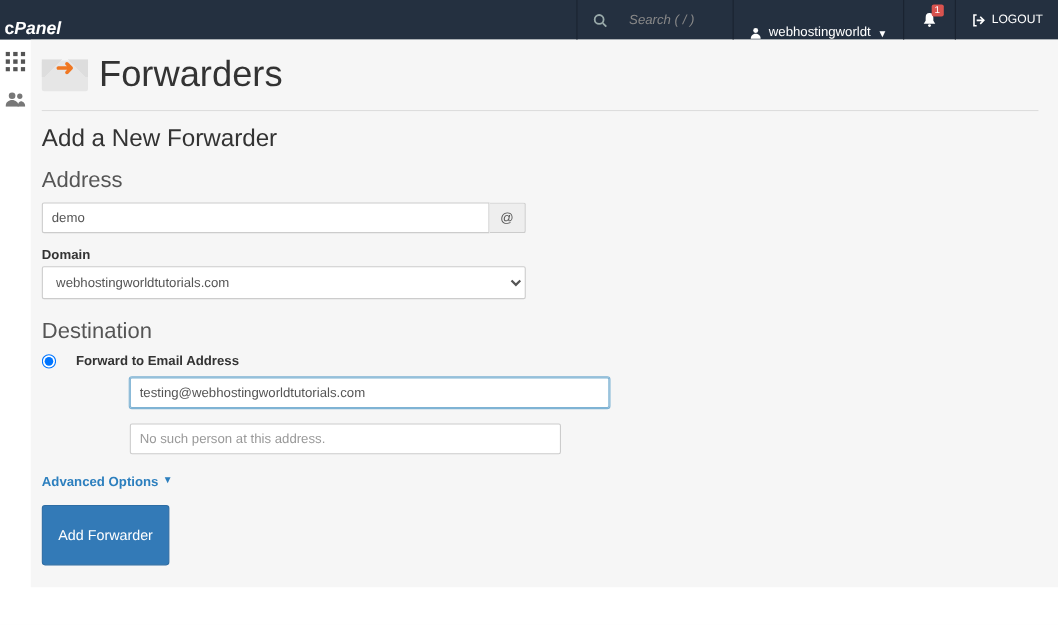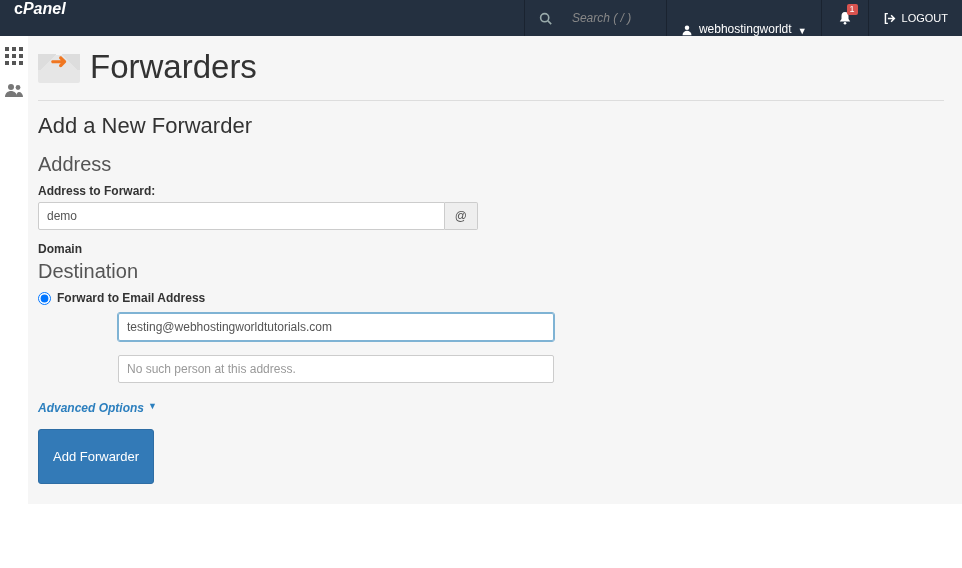--- a/index.html
+++ b/index.html
@@ -1,20 +1,20 @@
 <!DOCTYPE html>
 <html><head>
   <meta charset="utf-8">
   <style>
     * { box-sizing: border-box; margin: 0; padding: 0; }
     body { font-family: Arial, Helvetica, sans-serif; font-size: 13px; background: #fff; color: #333; width: 962px; }
     
     
     .topnav { background: #243040; height: 36px; display: flex; align-items: center; color: #fff; }
-    .logo { padding: 0 14px; display: flex; align-items: flex-start; height: 100%; }
+    .logo { padding: 0 4px; display: flex; align-items: flex-end; height: 100%; }
     .logo-text { font-weight: bold; font-style: italic; font-size: 16px; }
     .logo-text .c { font-style: normal; }
     .spacer { flex: 1; }
     .nav-section { height: 100%; display: flex; align-items: center; padding: 0 14px; border-left: 1px solid #1a2330; }
     .search-sec { gap: 20px; color: #999; }
     .search-input { background: transparent; border: none; color: #ccc; font-size: 12px; width: 80px; outline: none; }
     .search-input::placeholder { color: #888; font-style: italic; }
     .user-sec { gap: 6px; color: #fff; font-size: 12px; cursor: pointer; align-items: flex-end; }
     .bell-sec { position: relative; padding: 0 16px; cursor: pointer; }
     .bell-badge { position: absolute; top: 4px; right: 10px; background: #d9534f; color: #fff; font-size: 9px; padding: 0 3px; border-radius: 2px; line-height: 11px; }
@@ -37,29 +37,29 @@
     h2.subtitle { font-size: 22px; font-weight: 400; color: #333; margin-bottom: 14px; }
     h3.section { font-size: 20px; font-weight: 400; color: #555; margin-bottom: 8px; }
     
     .field-label { font-size: 12px; font-weight: 600; color: #333; margin-bottom: 4px; display: block; }
     .input-group { display: flex; margin-bottom: 12px; max-width: 440px; }
     .text-input { flex: 1; padding: 6px 8px; border: 1px solid #ccc; font-size: 12px; color: #555; border-radius: 2px 0 0 2px; }
     .at-addon { background: #eee; border: 1px solid #ccc; border-left: none; padding: 6px 10px; font-size: 12px; color: #555; border-radius: 0 2px 2px 0; }
     
     .select-input { width: 440px; padding: 6px 8px; border: 1px solid #ccc; font-size: 12px; color: #555; background: #fff; margin-bottom: 18px; border-radius: 2px; }
     
-    .radio-row { display: flex; align-items: center; gap: 6px; margin-bottom: 8px; font-size: 12px; }
+    .radio-row { display: flex; align-items: center; gap: 18px; margin-bottom: 8px; font-size: 12px; }
     .radio-row label { font-weight: 600; }
     .radio-sub { margin-left: 80px; margin-bottom: 14px; }
     .sub-label { font-size: 12px; font-weight: 600; color: #333; margin-bottom: 4px; display: block; }
     .email-input { width: 436px; padding: 6px 8px; border: 1px solid #7fb3d4; outline: 1.5px solid #7fb3d4; font-size: 12px; color: #555; border-radius: 2px; }
-    .failure-input { width: 436px; padding: 6px 8px; border: 1px solid #ccc; font-size: 12px; color: #555; border-radius: 2px; }
+    .failure-input { width: 392px; padding: 6px 8px; border: 1px solid #ccc; font-size: 12px; color: #555; border-radius: 2px; }
     .failure-input::placeholder { color: #999; }
     
-    .adv-link { color: #2c7fbe; font-size: 12px; font-weight: 600; cursor: pointer; display: inline-flex; align-items: flex-start; gap: 4px; margin: 4px 0 14px 0; font-style: italic; }
+    .adv-link { color: #2c7fbe; font-size: 12px; font-weight: 600; cursor: pointer; display: inline-flex; align-items: flex-start; gap: 4px; margin: 4px 0 14px 0; }
     .caret-down { font-size: 9px; }
     
     .btn-primary { background: #337ab7; color: #fff; border: 1px solid #2e6da4; padding: 19px 14px; font-size: 13px; border-radius: 3px; cursor: pointer; }
     
     svg { display: block; }
   </style>
 </head>
 <body>
 
 <div class="topnav">
@@ -136,27 +136,29 @@
       <div class="envelope"></div>
       <div class="arrow-over">➜</div>
     </div>
     <h1 class="page-title">Forwarders</h1>
   </div>
   <hr class="hr">
   
   <h2 class="subtitle">Add a New Forwarder</h2>
   
   <h3 class="section">Address</h3>
-  <label class="field-label">Address to Forward:</label>
   <div class="input-group">
     <input class="text-input" type="text" value="demo" style="">
     <span class="at-addon">@</span>
   </div>
   
   <label class="field-label">Domain</label>
+  <select class="select-input">
+    <option>webhostingworldtutorials.com</option>
+  </select>
   
   <h3 class="section">Destination</h3>
   
   <div class="radio-row">
     <input type="radio" name="dest" checked="" style="">
     <label>Forward to Email Address</label>
   </div>
   <div class="radio-sub">
     <input class="email-input" type="text" value="testing@webhostingworldtutorials.com" style="">
   </div>

